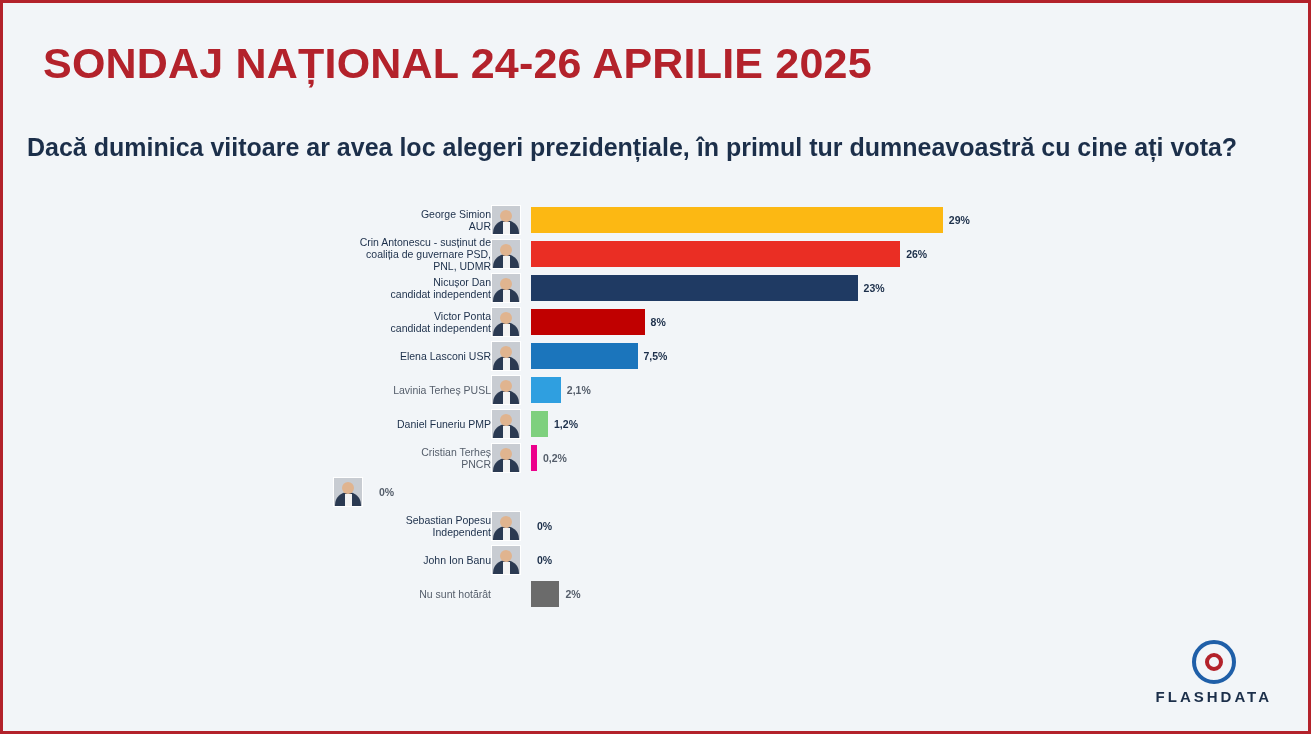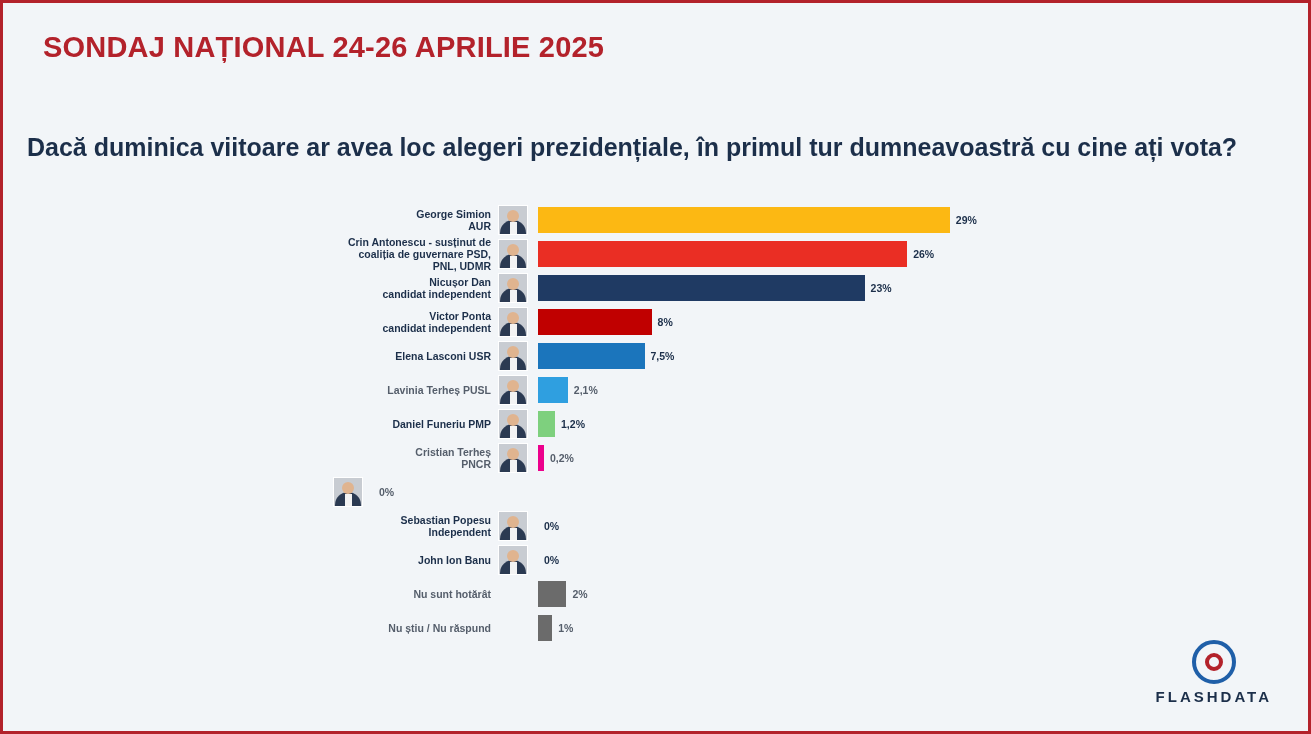--- a/index.html
+++ b/index.html
@@ -17,22 +17,22 @@
     position: relative;
     width: 1311px;
     height: 734px;
     background: #f2f5f8;
     border: 3px solid #b3222b;
     box-sizing: border-box;
   }
   .title {
     position: absolute;
     left: 40px;
-    top: 28px;
-    font-size: 29px;
+    top: 36px;
+    font-size: 43px;
     font-weight: bold;
     color: #b3222b;
     letter-spacing: 0.2px;
   }
   .question {
     position: absolute;
     left: 24px;
     top: 128px;
     width: 1230px;
     font-size: 25px;
@@ -48,23 +48,22 @@
   }
   .row {
     display: flex;
     align-items: center;
     height: 34px;
     margin-bottom: 0px;
   }
   .label {
     width: 158px;
     text-align: right;
-    padding-right: 7px;
     font-size: 10.5px;
-    font-weight: bold;
+    font-weight: normal;
     color: #1c2f4a;
     line-height: 1.15;
     white-space: pre-line;
   }
   .label.muted {
     color: #555e6b;
   }
   .photo {
     width: 30px;
     height: 30px;
@@ -306,28 +305,20 @@
         </div>
       </div>
       <div class="row">
         <div class="label muted">Nu sunt hotărât</div>
         <div class="photo empty"></div>
         <div class="bar-wrap">
           <div class="bar" style="background: rgb(107, 107, 107); width: 28.4px;"></div>
           <div class="value muted">2%</div>
         </div>
       </div>
-      <div class="row">
-        <div class="label muted">Nu știu / Nu răspund</div>
-        <div class="photo empty"></div>
-        <div class="bar-wrap">
-          <div class="bar" style="background: rgb(107, 107, 107); width: 14.2px;"></div>
-          <div class="value muted">1%</div>
-        </div>
-      </div>
     </div>
 
   <div class="logo">
     <div class="mark"></div>
     <div class="wordmark">FLASHDATA</div>
   </div>
 
 </div>
 
 </body></html>

